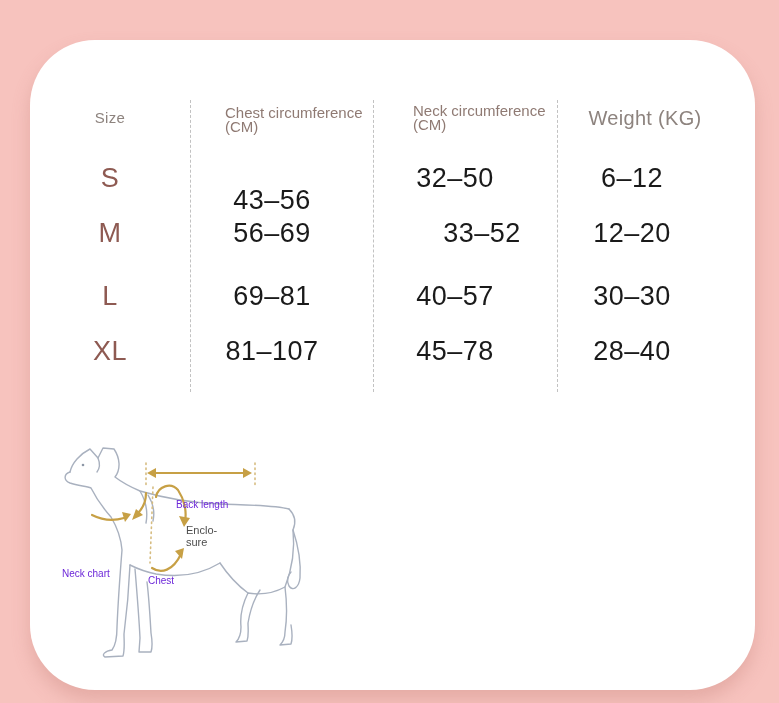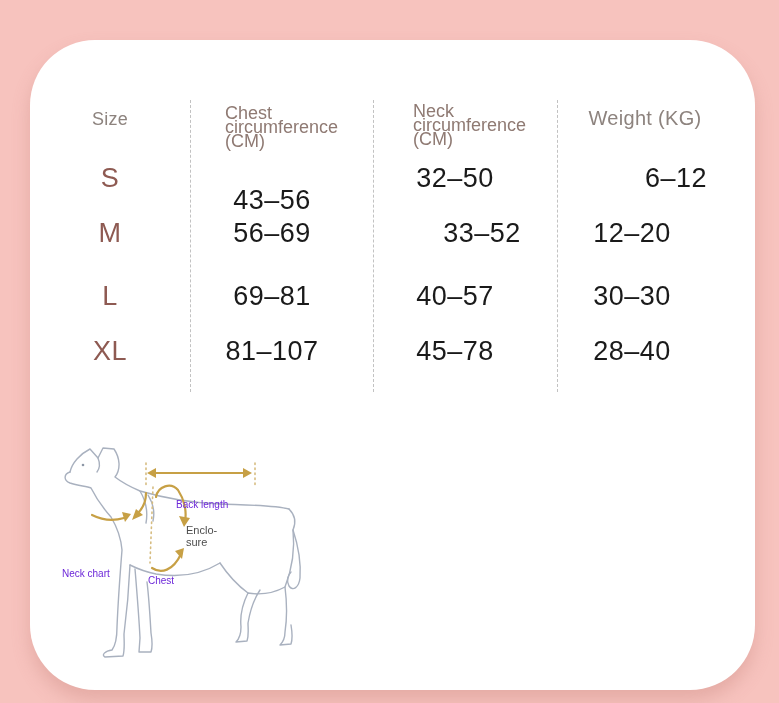--- a/index.html
+++ b/index.html
@@ -22,24 +22,24 @@
     box-shadow:0 10px 18px rgba(185,115,105,0.30);
   }
   .abs{position:absolute;}
   
   .col-divider{
     position:absolute;
     top:100px;height:292px;width:0;
     border-left:1.5px dashed #c2c2c2;
   }
   .hdr-big{
-    font-size:18px;color:#8d837e;letter-spacing:0.3px;
+    font-size:15px;color:#8d837e;letter-spacing:0.3px;
   }
   .hdr-small{
-    font-size:18px;line-height:14px;color:#8f7a73;
+    font-size:15px;line-height:14px;color:#8f7a73;
   }
   .size-letter{
     font-size:27px;color:#8e5a52;letter-spacing:0.5px;
     text-align:center;line-height:36px;
   }
   .cell-val{
     font-size:27px;color:#1a1a1a;letter-spacing:0.5px;
     text-align:center;line-height:36px;
   }
   
@@ -68,21 +68,21 @@
 
     <div class="abs hdr-big" style="left:557px;top:107px;width:176px;text-align:center;font-size:20px;">Weight (KG)</div>
 
     <div class="col-divider" style="left:190px;"></div>
     <div class="col-divider" style="left:373px;"></div>
     <div class="col-divider" style="left:557px;"></div>
 
     <div class="abs size-letter" style="left:30px;top:160px;width:160px;">S</div>
     <div class="abs cell-val" style="left:190px;top:160px;width:164px;margin-top:22px;">43–56</div>
     <div class="abs cell-val" style="left:373px;top:160px;width:164px;">32–50</div>
-    <div class="abs cell-val" style="left:557px;top:160px;width:150px;text-align:right;">6–12</div>
+    <div class="abs cell-val" style="left:557px;top:160px;width:150px;">6–12</div>
 
     <div class="abs size-letter" style="left:30px;top:215px;width:160px;">M</div>
     <div class="abs cell-val" style="left:190px;top:215px;width:164px;">56–69</div>
     <div class="abs cell-val" style="left:373px;top:215px;width:164px;padding-left:27px;">33–52</div>
     <div class="abs cell-val" style="left:557px;top:215px;width:150px;">12–20</div>
 
     <div class="abs size-letter" style="left:30px;top:278px;width:160px;">L</div>
     <div class="abs cell-val" style="left:190px;top:278px;width:164px;">69–81</div>
     <div class="abs cell-val" style="left:373px;top:278px;width:164px;">40–57</div>
     <div class="abs cell-val" style="left:557px;top:278px;width:150px;">30–30</div>

